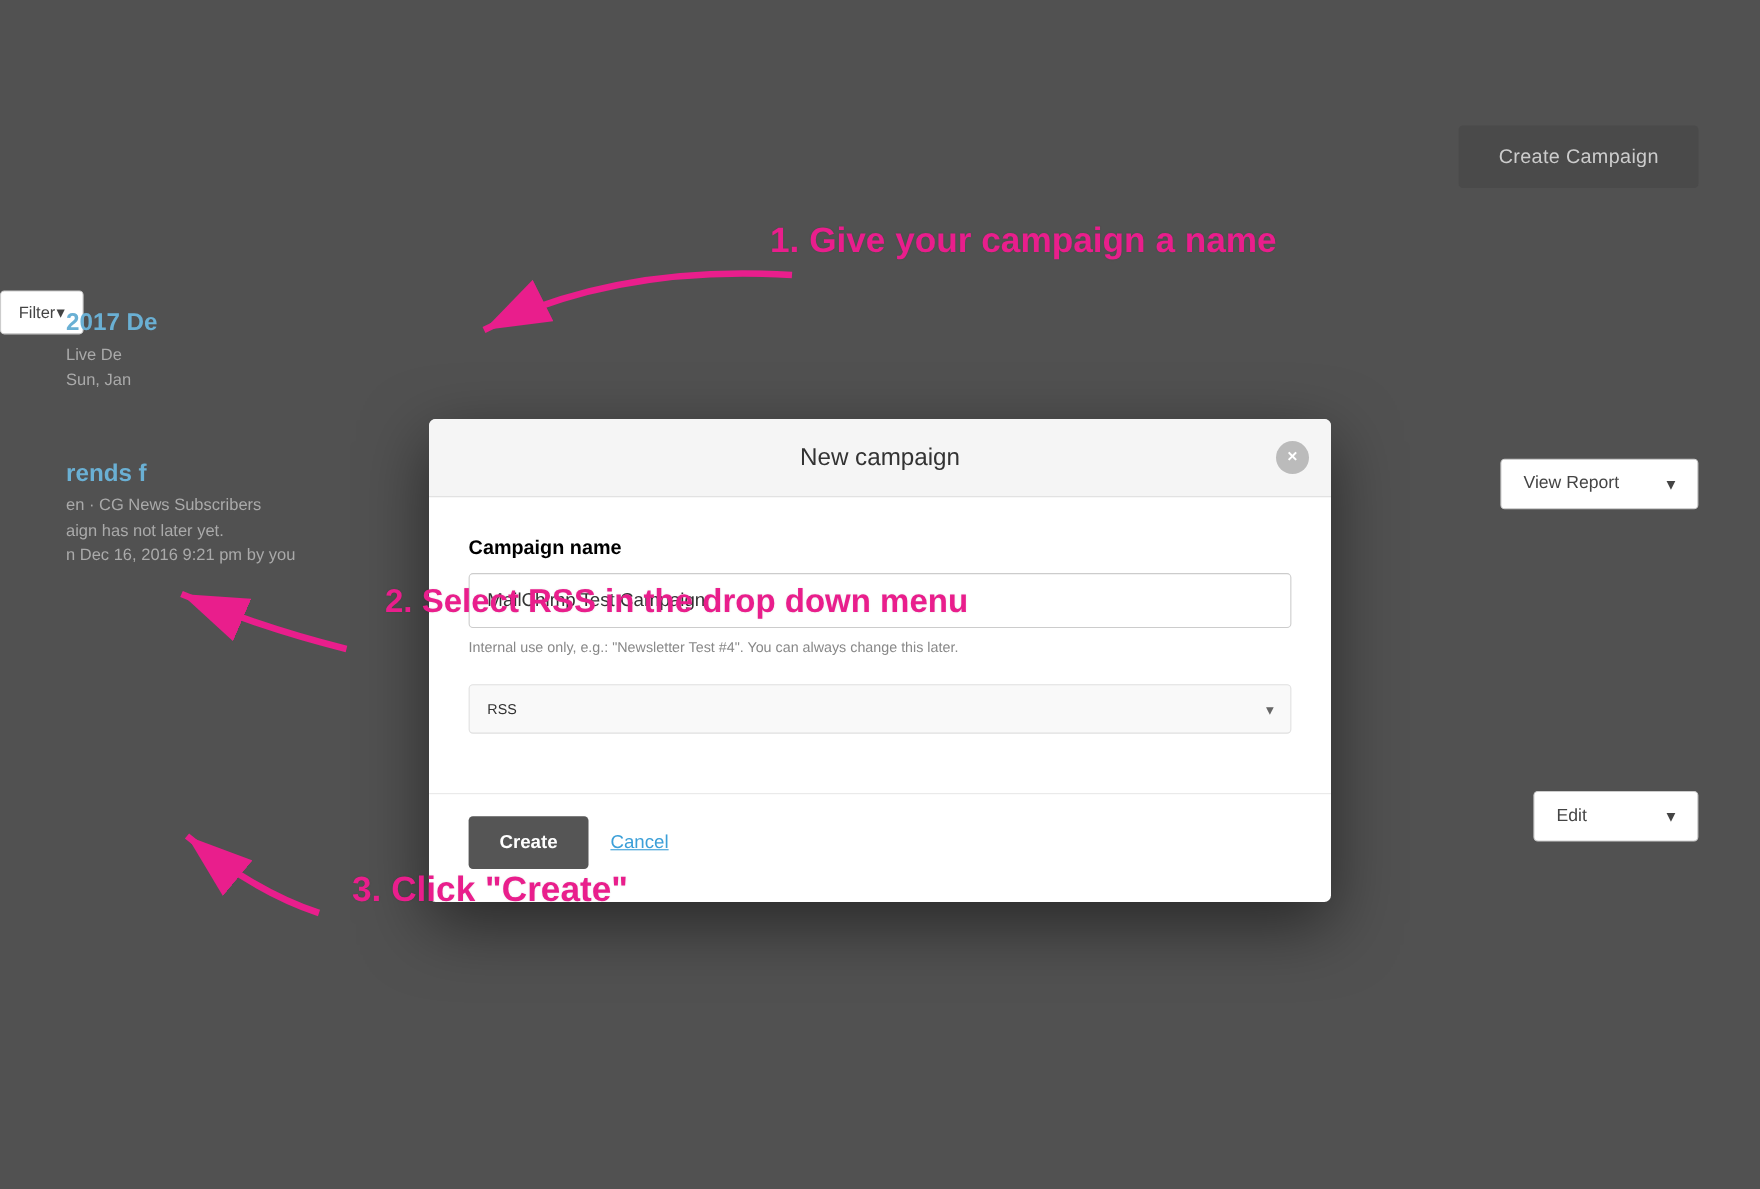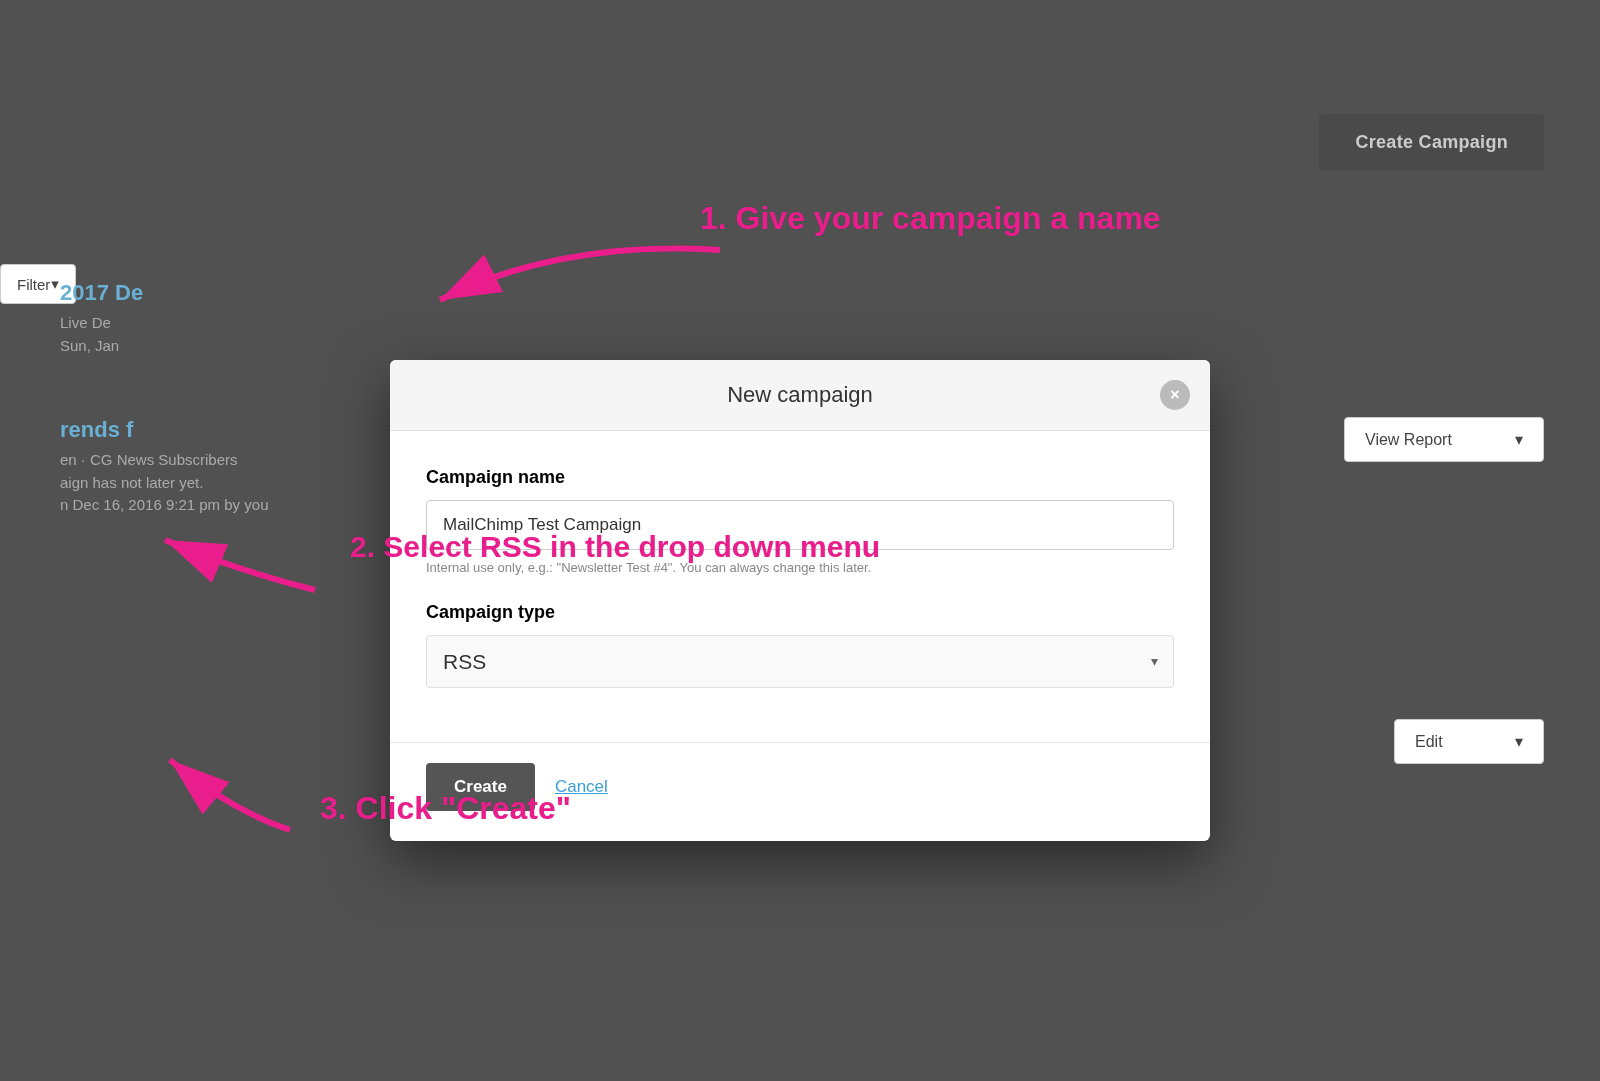--- a/index.html
+++ b/index.html
@@ -24,21 +24,21 @@
       position: absolute;
       top: 114px;
       right: 56px;
       background: #4a4a4a;
       color: #ccc;
       border: none;
       border-radius: 4px;
       padding: 18px 36px;
       font-size: 18px;
       cursor: pointer;
-      font-weight: 700;
+      font-weight: 400;
       letter-spacing: 0.3px;
     }
 
     
     .bg-list {
       position: absolute;
       left: 0;
       top: 280px;
       width: 700px;
       padding-left: 60px;
@@ -69,21 +69,21 @@
       background: #fff;
       border: 1px solid #ccc;
       border-radius: 4px;
       padding: 12px 20px;
       display: flex;
       align-items: center;
       gap: 12px;
       font-size: 16px;
       color: #444;
       cursor: pointer;
-      width: 200px;
+      width: 180px;
     }
 
     .edit-dropdown {
       position: absolute;
       top: 719px;
       right: 56px;
       background: #fff;
       border: 1px solid #ccc;
       border-radius: 4px;
       padding: 12px 20px;
@@ -198,21 +198,21 @@
       font-size: 13px;
       color: #888;
       line-height: 1.5;
     }
 
     .form-select {
       width: 100%;
       padding: 14px 16px;
       border: 1px solid #e0e0e0;
       border-radius: 4px;
-      font-size: 21px;
+      font-size: 13px;
       color: #333;
       background: #f9f9f9;
       appearance: none;
       cursor: pointer;
       outline: none;
     }
 
     .select-wrapper {
       position: relative;
     }
@@ -312,21 +312,20 @@
       <span class="modal-title">New campaign</span>
       <button class="modal-close">×</button>
     </div>
     <div class="modal-body">
       <div class="form-group">
         <label class="form-label">Campaign name</label>
         <input class="form-input" type="text" value="MailChimp Test Campaign" style="">
         <div class="form-hint">Internal use only, e.g.: "Newsletter Test #4". You can always change this later.</div>
       </div>
       <div class="form-group">
-        <label class="form-label">Campaign type</label>
         <div class="select-wrapper">
           <select class="form-select">
             <option>Regular</option>
             <option>Automated</option>
             <option>Plain-Text</option>
             <option selected="">RSS</option>
             <option>A/B Test</option>
           </select>
           <span class="select-chevron">▾</span>
         </div>

